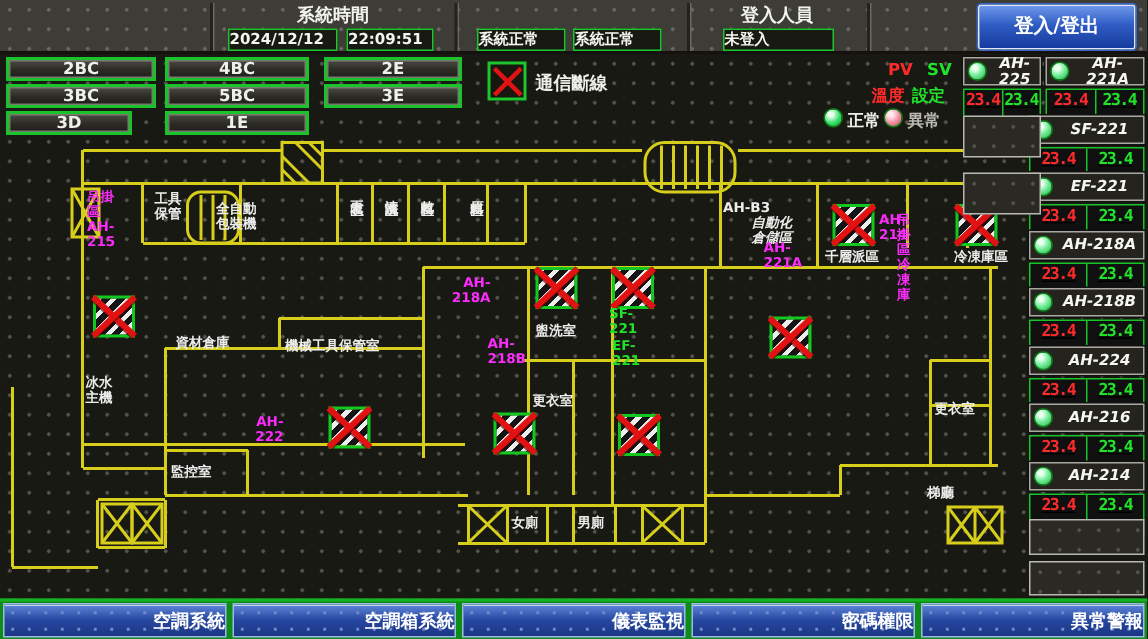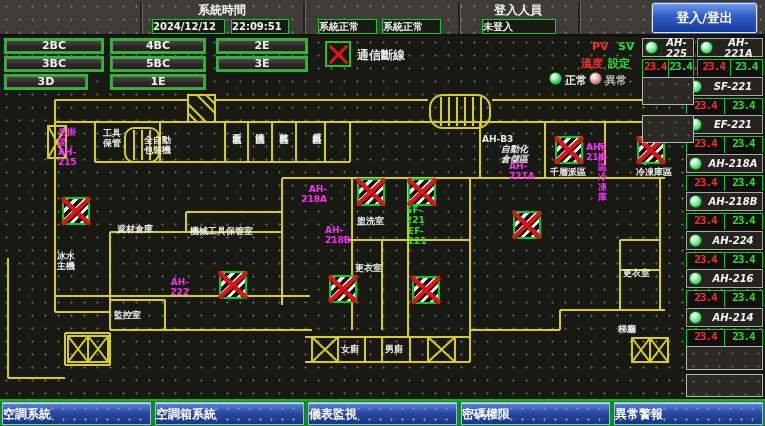--- a/index.html
+++ b/index.html
@@ -70,22 +70,22 @@
   .ahu-label { position:absolute; font-size:9px; font-weight:bold; line-height:10px; white-space:pre-line; }
   .ahu-label.magenta { color:#fb2cfb; } .ahu-label.green { color:#1fe32a; }
   .ahu-label.pos-top { left:-4px; bottom:30px; } .ahu-label.pos-bottom { left:-2px; top:27px; }
   .ahu-label.pos-left { right:30px; top:6px; text-align:right; } .ahu-label.pos-right { left:31px; top:6px; text-align:left; }
 
   
   #bottombar { position:absolute; left:0; top:399px; width:765px; height:27px; background:#0d8c17;
     border-top:2px solid #15b321; display:flex; z-index:30; }
   .bot-btn { flex:1; margin:1px 2px 1px 2px; background:linear-gradient(#5d86da,#27479f 50%,#1a3685);
     border:1px solid #9fb6e8; box-shadow:inset 0 1px 0 #c8d6f2; color:#fff; font-size:12px; font-weight:bold;
-    text-align:left; line-height:23px; cursor:pointer;
-    background-image:radial-gradient(circle,#7389c9 1px,transparent 1.3px),linear-gradient(#5d86da,#27479f 50%,#1a3685); background-size:11px 11px,100% 100%; }
+    text-align:right; line-height:23px; cursor:pointer;
+    background-image:radial-gradient(circle,#7389c9 1px,transparent 1.3px),linear-gradient(#5d86da,#27479f 50%,#1a3685); background-size:11px 11px,100% 100%;padding-left:40px; }
 </style>
 </head>
 <body>
 
 <div id="app">
 
   <div id="plan">
     <svg id="walls" width="765" height="426" viewBox="0 0 765 426">
       <g stroke="#d6ce1b" stroke-width="2" fill="none" shape-rendering="crispEdges">
         <path d="M55,100 H188 M215,100 H428 M492,100 H645

